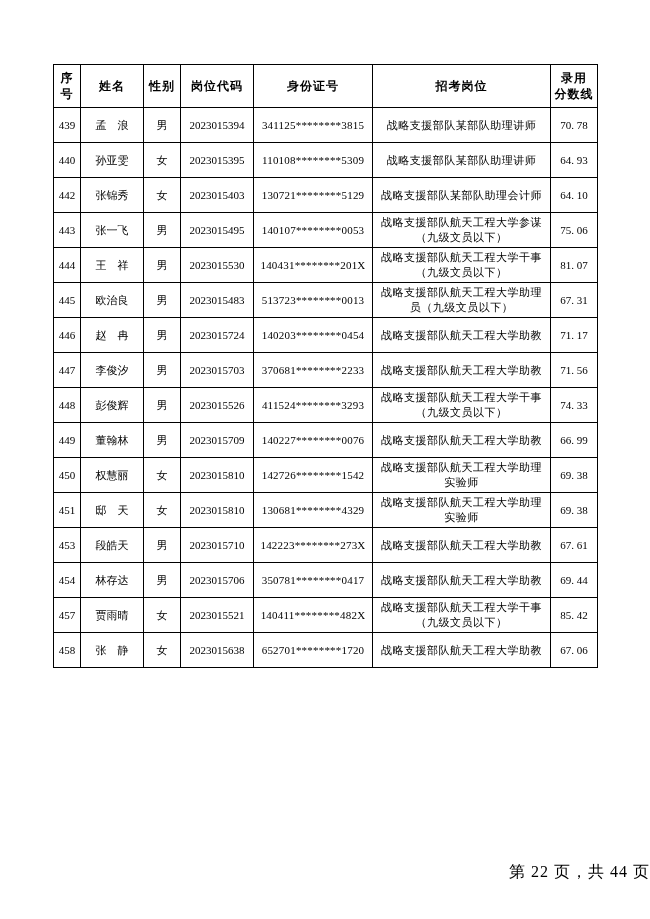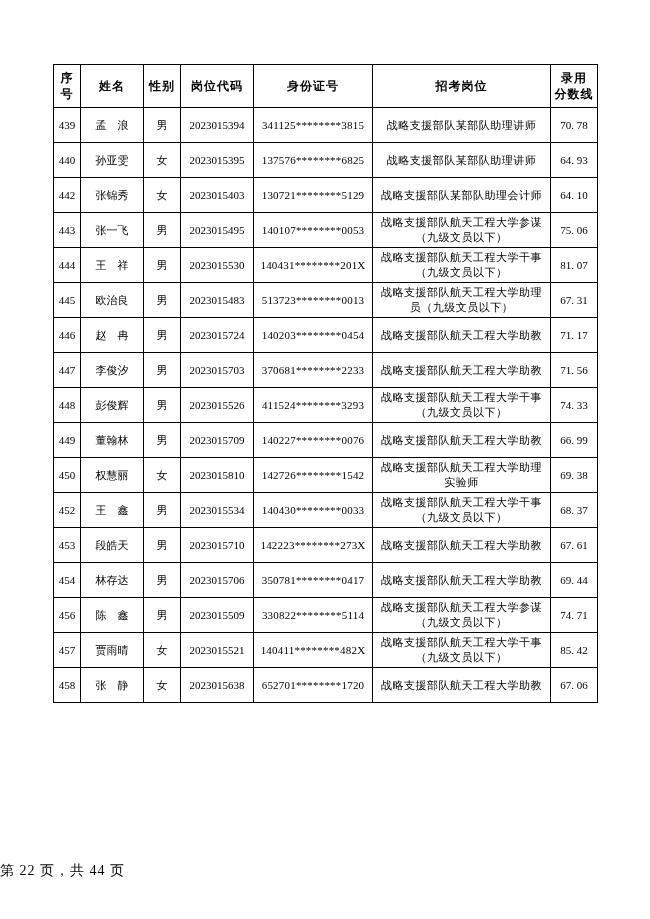--- a/index.html
+++ b/index.html
@@ -40,22 +40,22 @@
   col.c-no{width:27px;}
   col.c-name{width:63px;}
   col.c-gender{width:37px;}
   col.c-code{width:73px;}
   col.c-id{width:119px;}
   col.c-position{width:178px;}
   col.c-score{width:47px;}
   .footer{
     position:absolute;
     top:862px;left:0;width:100%;
-    text-align:left;
-    font-size:14px;
+    text-align:right;
+    font-size:16px;
     letter-spacing:1px;
   }
 </style>
 </head>
 <body>
 
 <div class="page">
   <table class="roster">
     <colgroup>
       <col class="c-no">
@@ -86,21 +86,21 @@
           <td class="col-code">2023015394</td>
           <td class="col-id">341125********3815</td>
           <td class="col-position">战略支援部队某部队助理讲师</td>
           <td class="col-score">70. 78</td>
         </tr>
         <tr>
           <td class="col-no">440</td>
           <td class="col-name">孙亚雯</td>
           <td class="col-gender">女</td>
           <td class="col-code">2023015395</td>
-          <td class="col-id">137576********6825</td>
+          <td class="col-id">110108********5309</td>
           <td class="col-position">战略支援部队某部队助理讲师</td>
           <td class="col-score">64. 93</td>
         </tr>
         <tr>
           <td class="col-no">442</td>
           <td class="col-name">张锦秀</td>
           <td class="col-gender">女</td>
           <td class="col-code">2023015403</td>
           <td class="col-id">130721********5129</td>
           <td class="col-position">战略支援部队某部队助理会计师</td>
@@ -172,54 +172,45 @@
         <tr>
           <td class="col-no">450</td>
           <td class="col-name">权慧丽</td>
           <td class="col-gender">女</td>
           <td class="col-code">2023015810</td>
           <td class="col-id">142726********1542</td>
           <td class="col-position">战略支援部队航天工程大学助理实验师</td>
           <td class="col-score">69. 38</td>
         </tr>
         <tr>
-          <td class="col-no">452</td>
-          <td class="col-name">王　鑫</td>
-          <td class="col-gender">男</td>
-          <td class="col-code">2023015534</td>
-          <td class="col-id">140430********0033</td>
-          <td class="col-position">战略支援部队航天工程大学干事（九级文员以下）</td>
-          <td class="col-score">68. 37</td>
+          <td class="col-no">451</td>
+          <td class="col-name">邸　天</td>
+          <td class="col-gender">女</td>
+          <td class="col-code">2023015810</td>
+          <td class="col-id">130681********4329</td>
+          <td class="col-position">战略支援部队航天工程大学助理实验师</td>
+          <td class="col-score">69. 38</td>
         </tr>
         <tr>
           <td class="col-no">453</td>
           <td class="col-name">段皓天</td>
           <td class="col-gender">男</td>
           <td class="col-code">2023015710</td>
           <td class="col-id">142223********273X</td>
           <td class="col-position">战略支援部队航天工程大学助教</td>
           <td class="col-score">67. 61</td>
         </tr>
         <tr>
           <td class="col-no">454</td>
           <td class="col-name">林存达</td>
           <td class="col-gender">男</td>
           <td class="col-code">2023015706</td>
           <td class="col-id">350781********0417</td>
           <td class="col-position">战略支援部队航天工程大学助教</td>
           <td class="col-score">69. 44</td>
-        </tr>
-        <tr>
-          <td class="col-no">456</td>
-          <td class="col-name">陈　鑫</td>
-          <td class="col-gender">男</td>
-          <td class="col-code">2023015509</td>
-          <td class="col-id">330822********5114</td>
-          <td class="col-position">战略支援部队航天工程大学参谋（九级文员以下）</td>
-          <td class="col-score">74. 71</td>
         </tr>
         <tr>
           <td class="col-no">457</td>
           <td class="col-name">贾雨晴</td>
           <td class="col-gender">女</td>
           <td class="col-code">2023015521</td>
           <td class="col-id">140411********482X</td>
           <td class="col-position">战略支援部队航天工程大学干事（九级文员以下）</td>
           <td class="col-score">85. 42</td>
         </tr>

